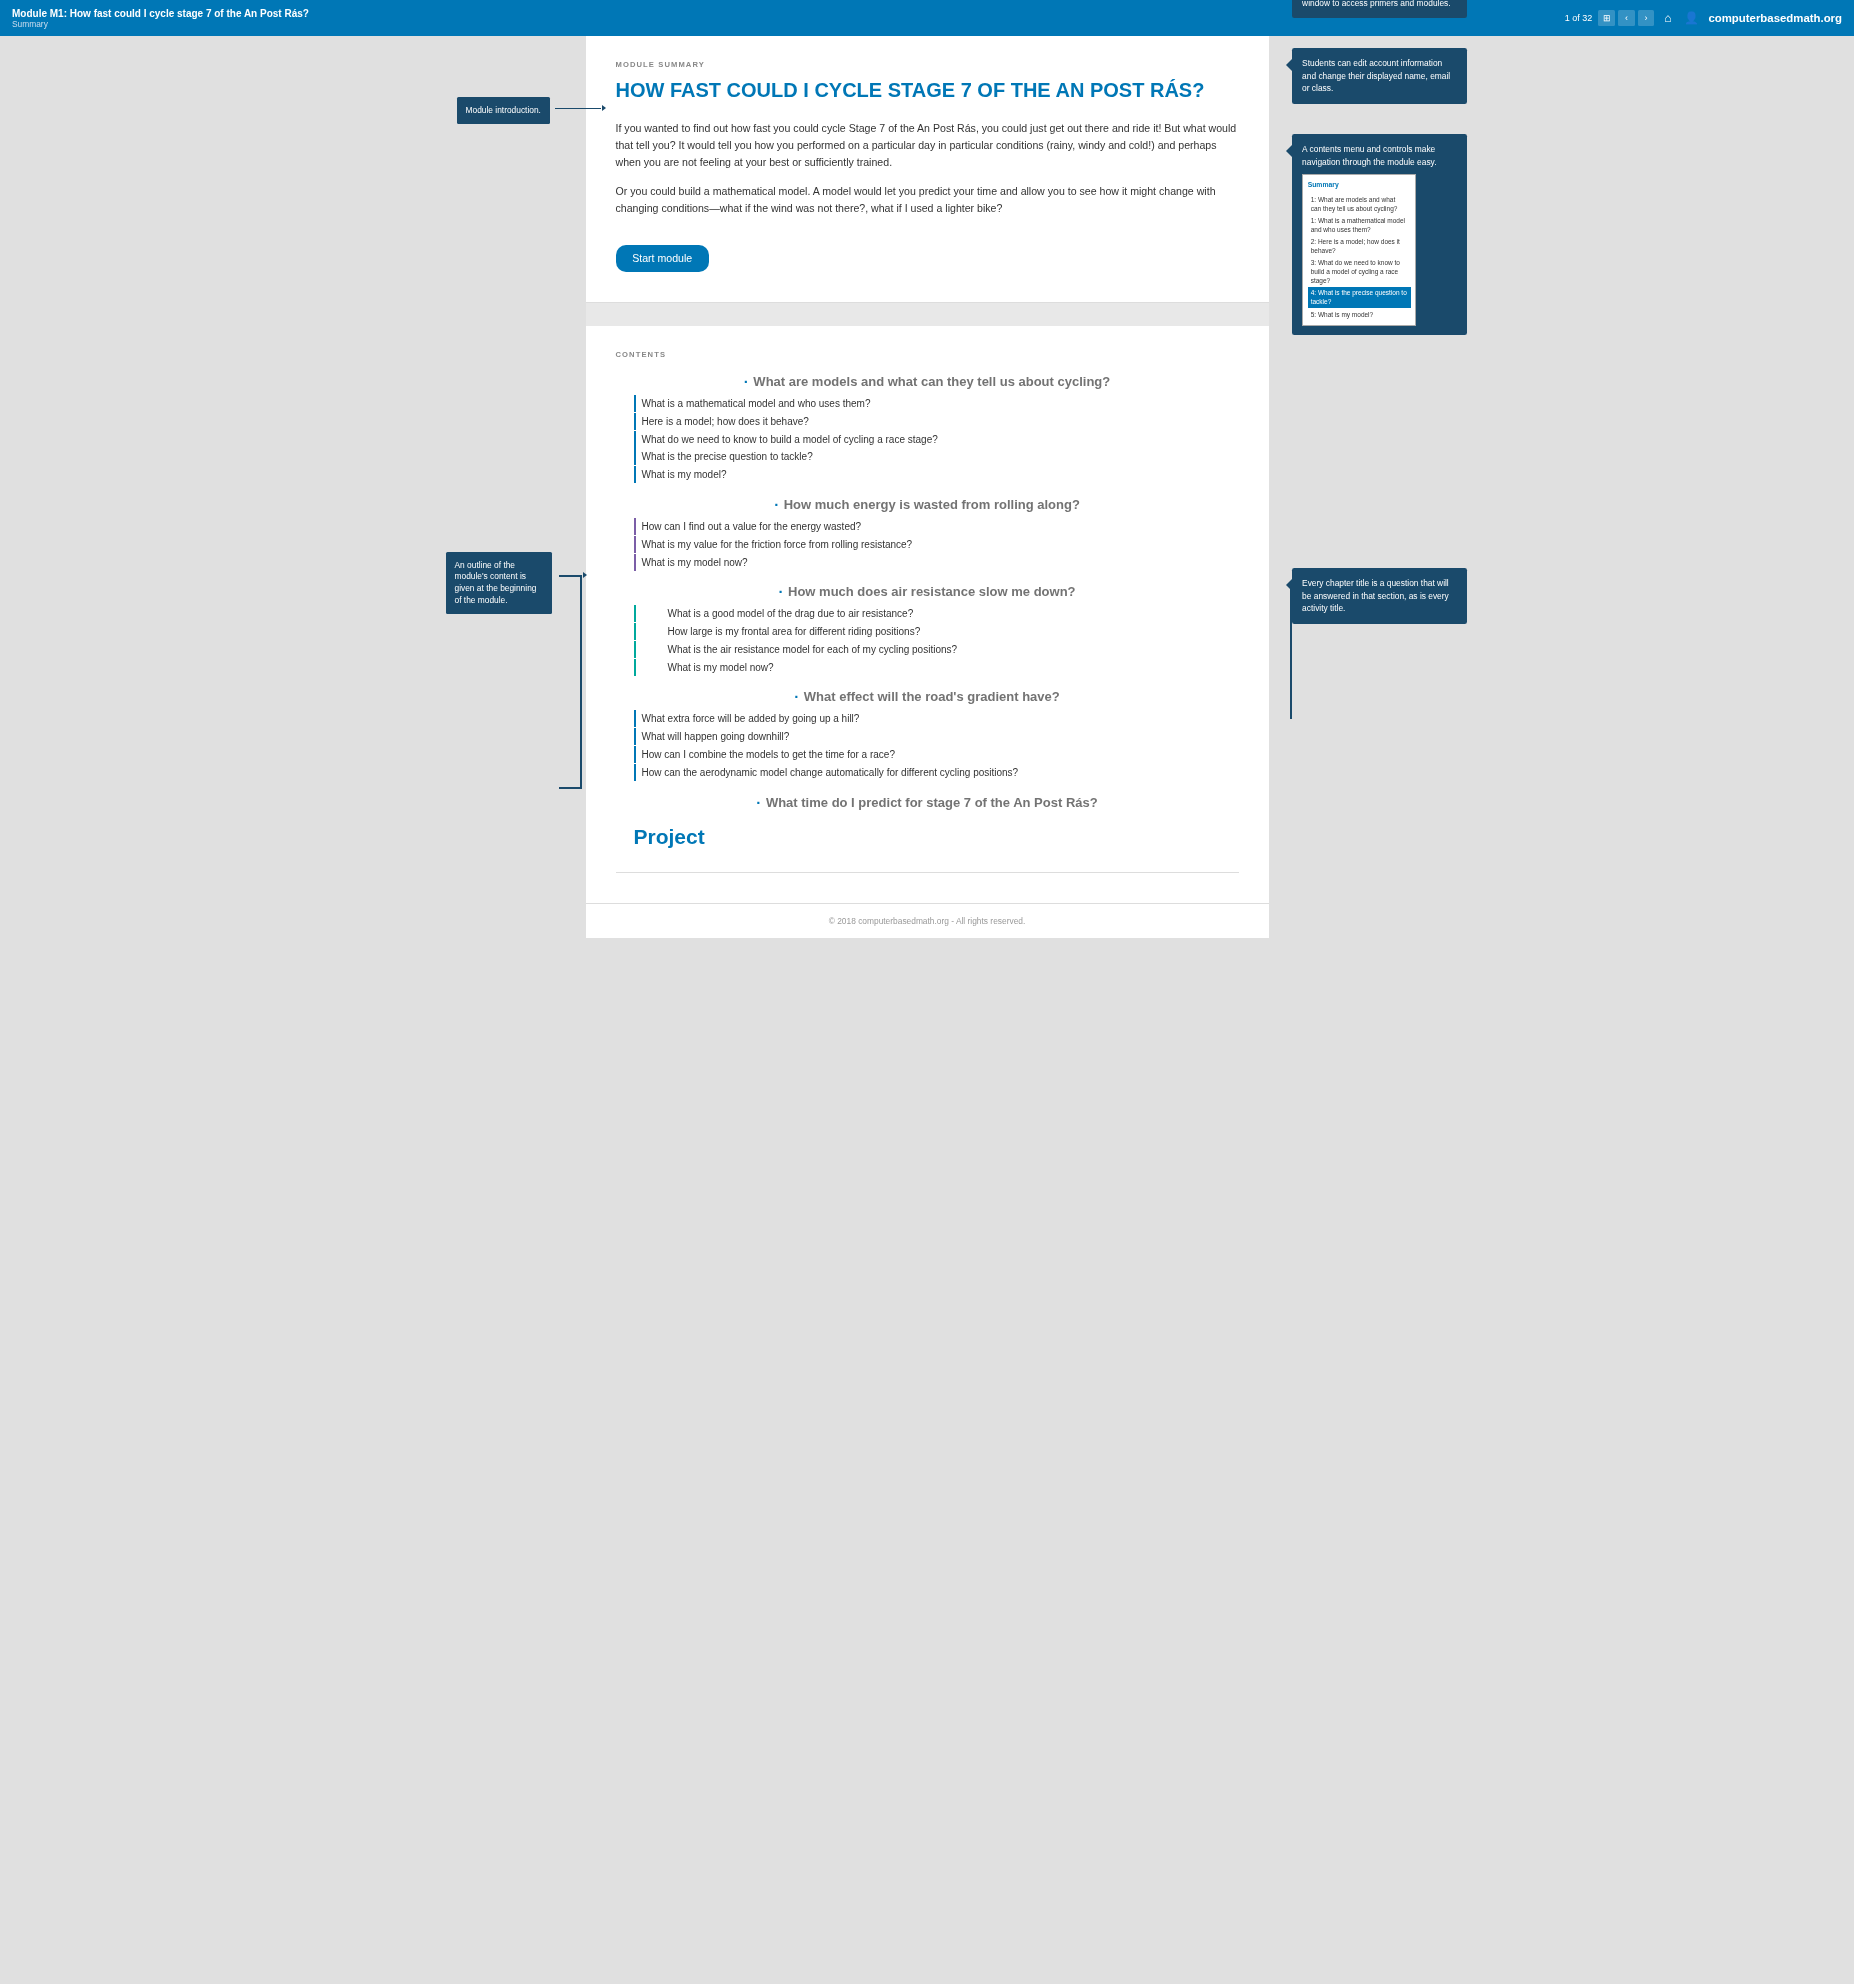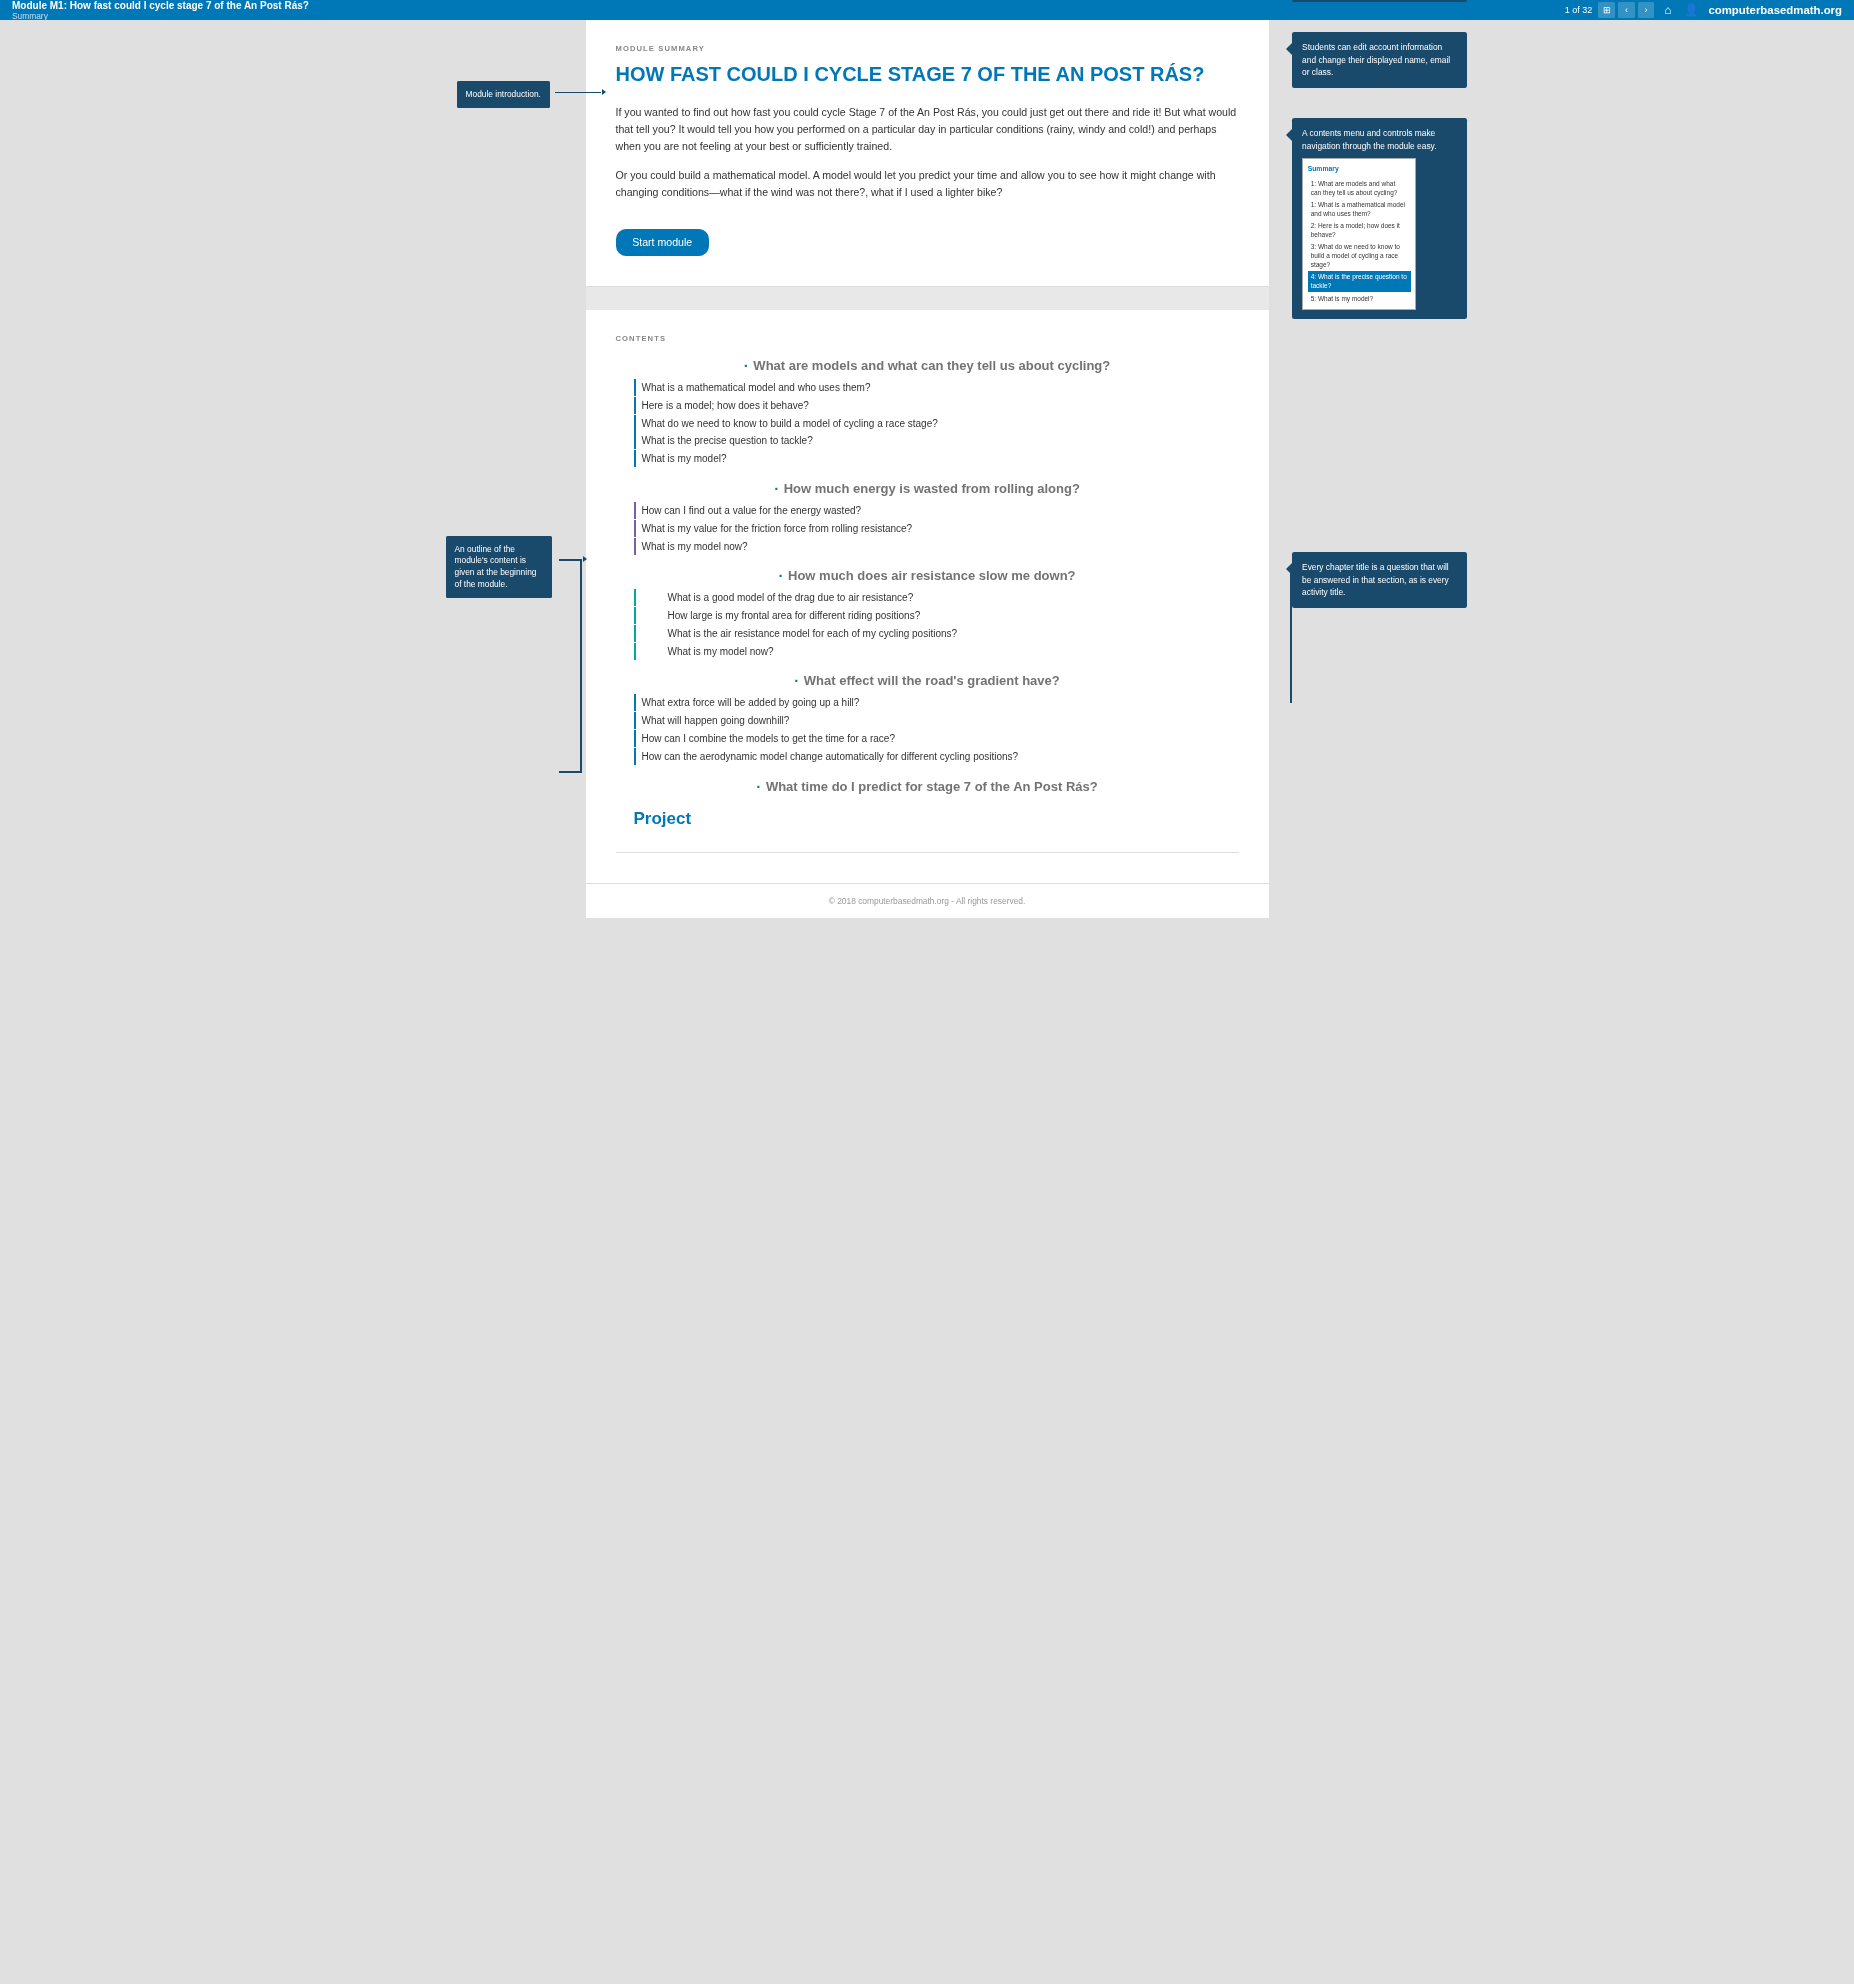--- a/index.html
+++ b/index.html
@@ -6,21 +6,21 @@
     body { font-family: Arial, sans-serif; background: #e8e8e8; min-width: 683px; }
 
     
     .top-nav {
       background: #0077b6;
       color: white;
       display: flex;
       align-items: center;
       justify-content: space-between;
       padding: 0 12px;
-      height: 20px;
+      height: 36px;
       position: relative;
     }
     .top-nav-left { display: flex; flex-direction: column; justify-content: center; }
     .top-nav-title { font-size: 10px; font-weight: bold; color: white; }
     .top-nav-subtitle { font-size: 8.4px; color: #cde; }
     .top-nav-right { display: flex; align-items: center; gap: 6px; }
     .brand-text { font-size: 11.4px; color: white; }
     .brand-text span { font-weight: bold; }
     .nav-controls { display: flex; align-items: center; gap: 3px; font-size: 9px; color: white; }
     .nav-btn {
@@ -113,21 +113,21 @@
       font-size: 10px;
       color: #333;
       line-height: 1.7;
       border-left: 2.3px solid #0077b6;
       padding-left: 6px;
       margin-bottom: 0.8px;
     }
     .sub-item.purple { border-left-color: #7b5ea7; }
     .sub-item.teal { border-left-color: #00a99d; padding-left: 32px; }
     .chapter-project {
-      font-size: 17px;
+      font-size: 21px;
       font-weight: bold;
       color: #0077b6;
       margin-top: 12px;
       padding-left: 18px;
     }
 
     
     .footer-links {
       padding: 21px 30px 18px 30px;
       border-bottom: 0.8px solid #ddd;

